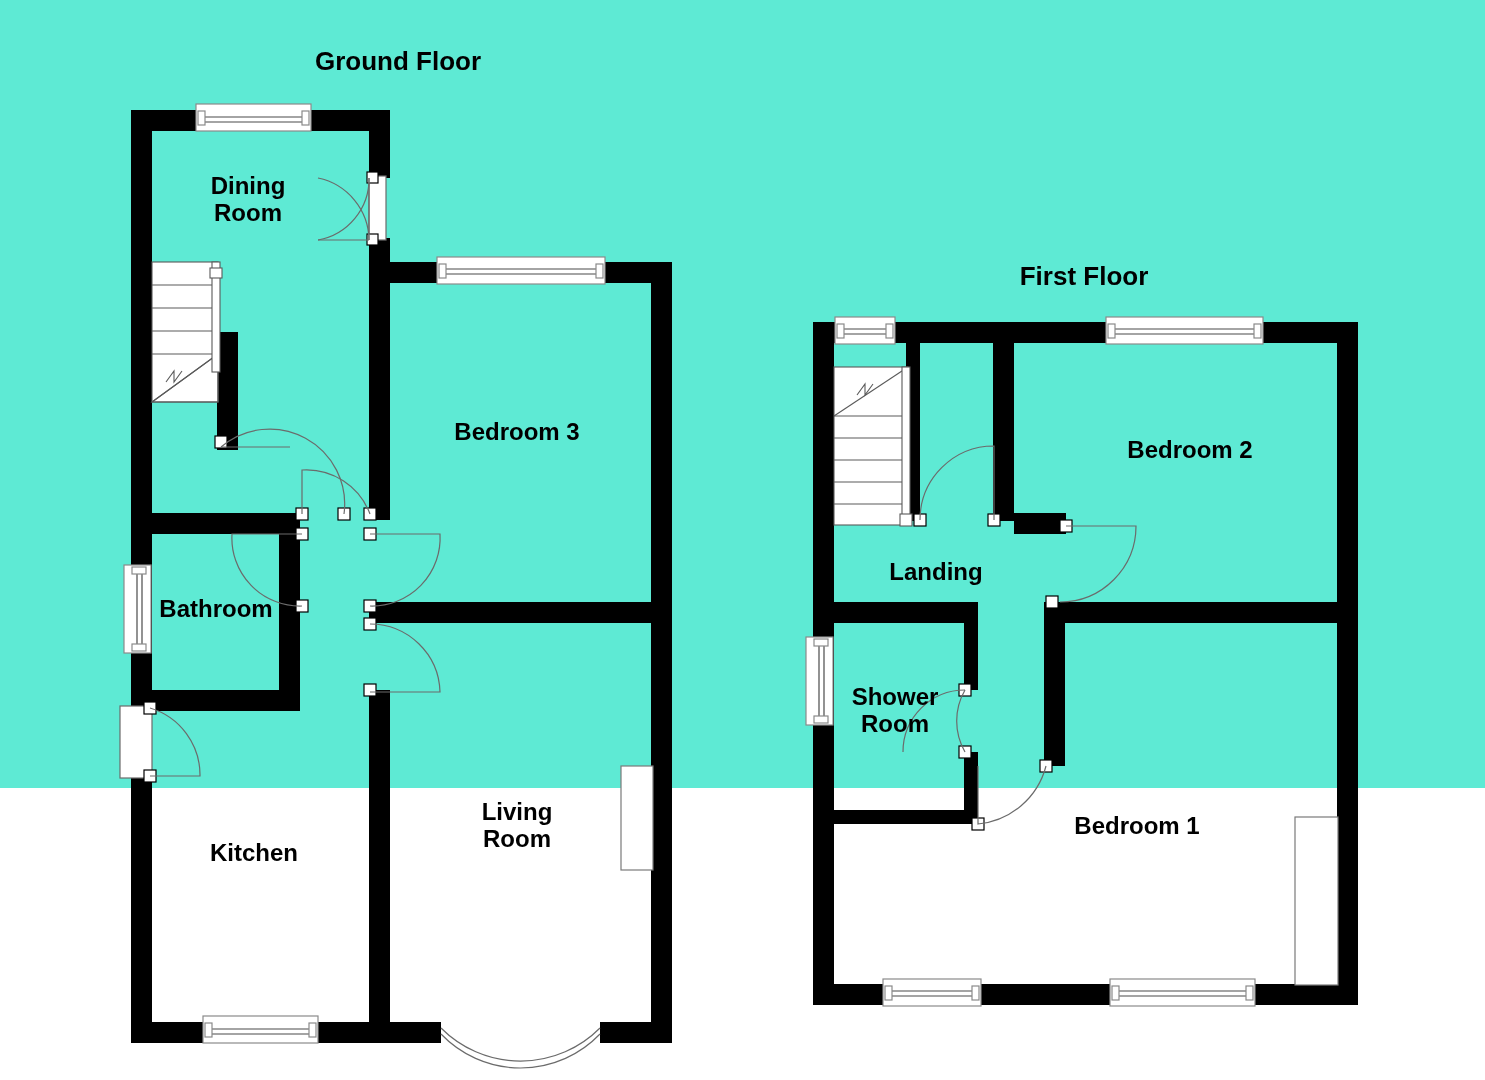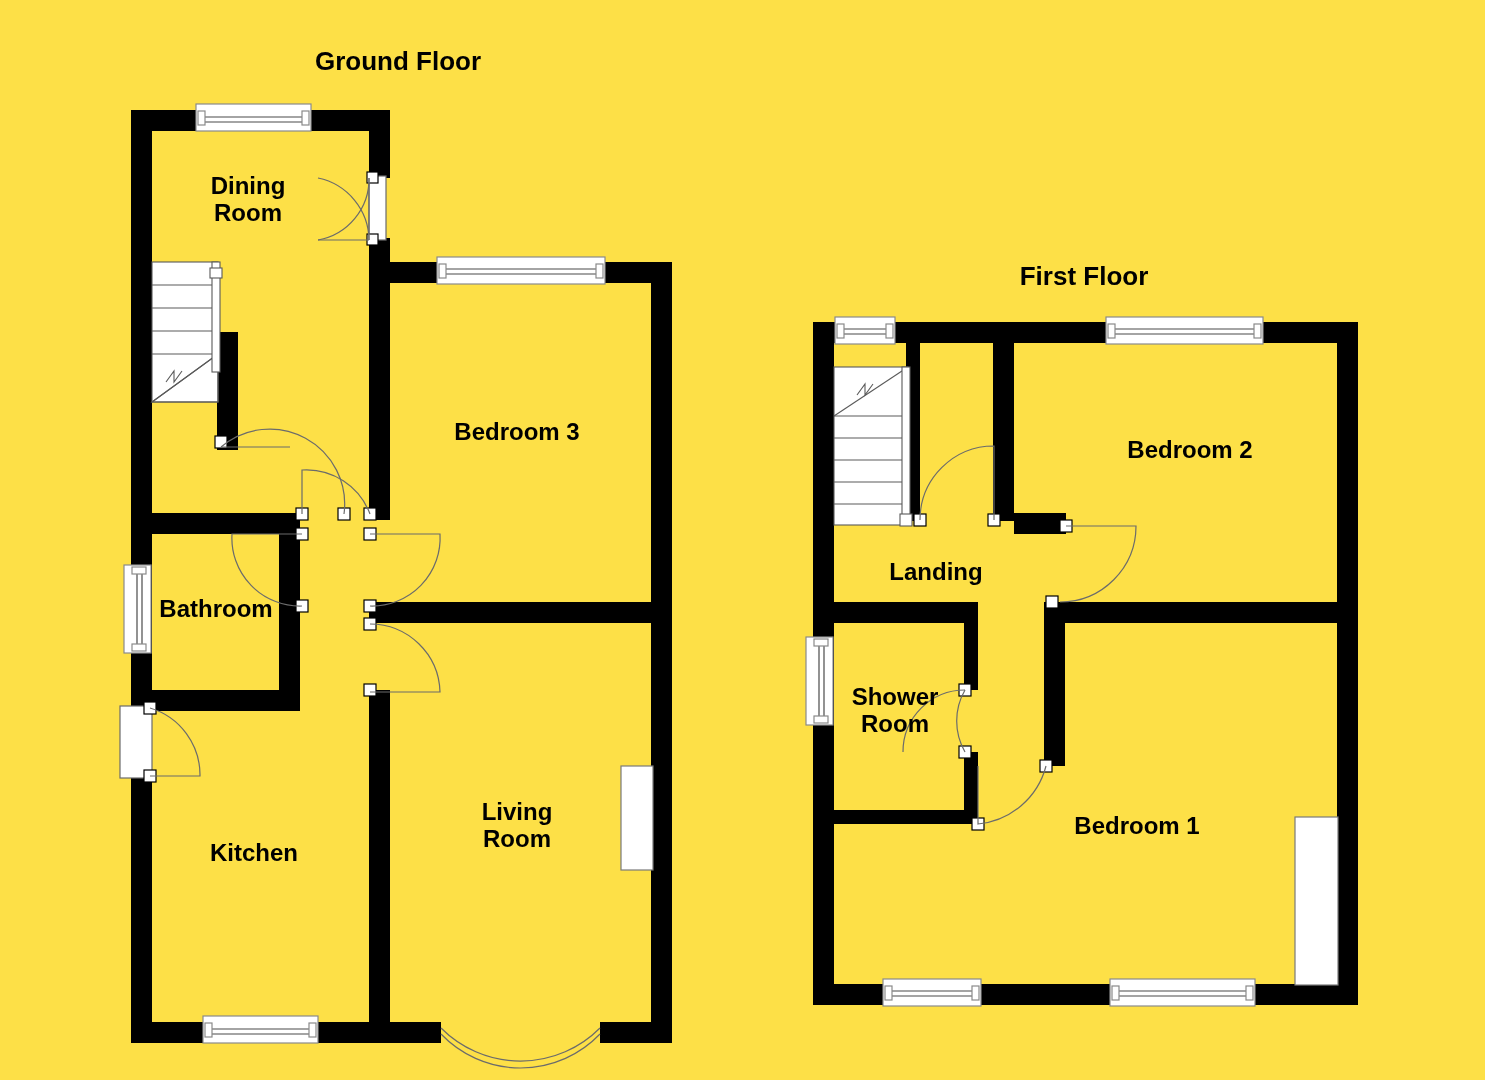--- a/index.html
+++ b/index.html
@@ -9,22 +9,22 @@
   }
   body {
     width: 1485px;
     height: 1080px;
     font-family: "Liberation Sans", sans-serif;
     overflow: hidden;
   }
   #plan-root {
     position: relative;
     width: 1485px;
-    height: 1080px;
-    background: #fde047;
+    height: 788px;
+    background: #5eead4;
   }
   svg.floorplan {
     position: absolute;
     left: 0;
     top: 0;
     width: 1485px;
     height: 1080px;
     display: block;
   }
   .floor-title {

